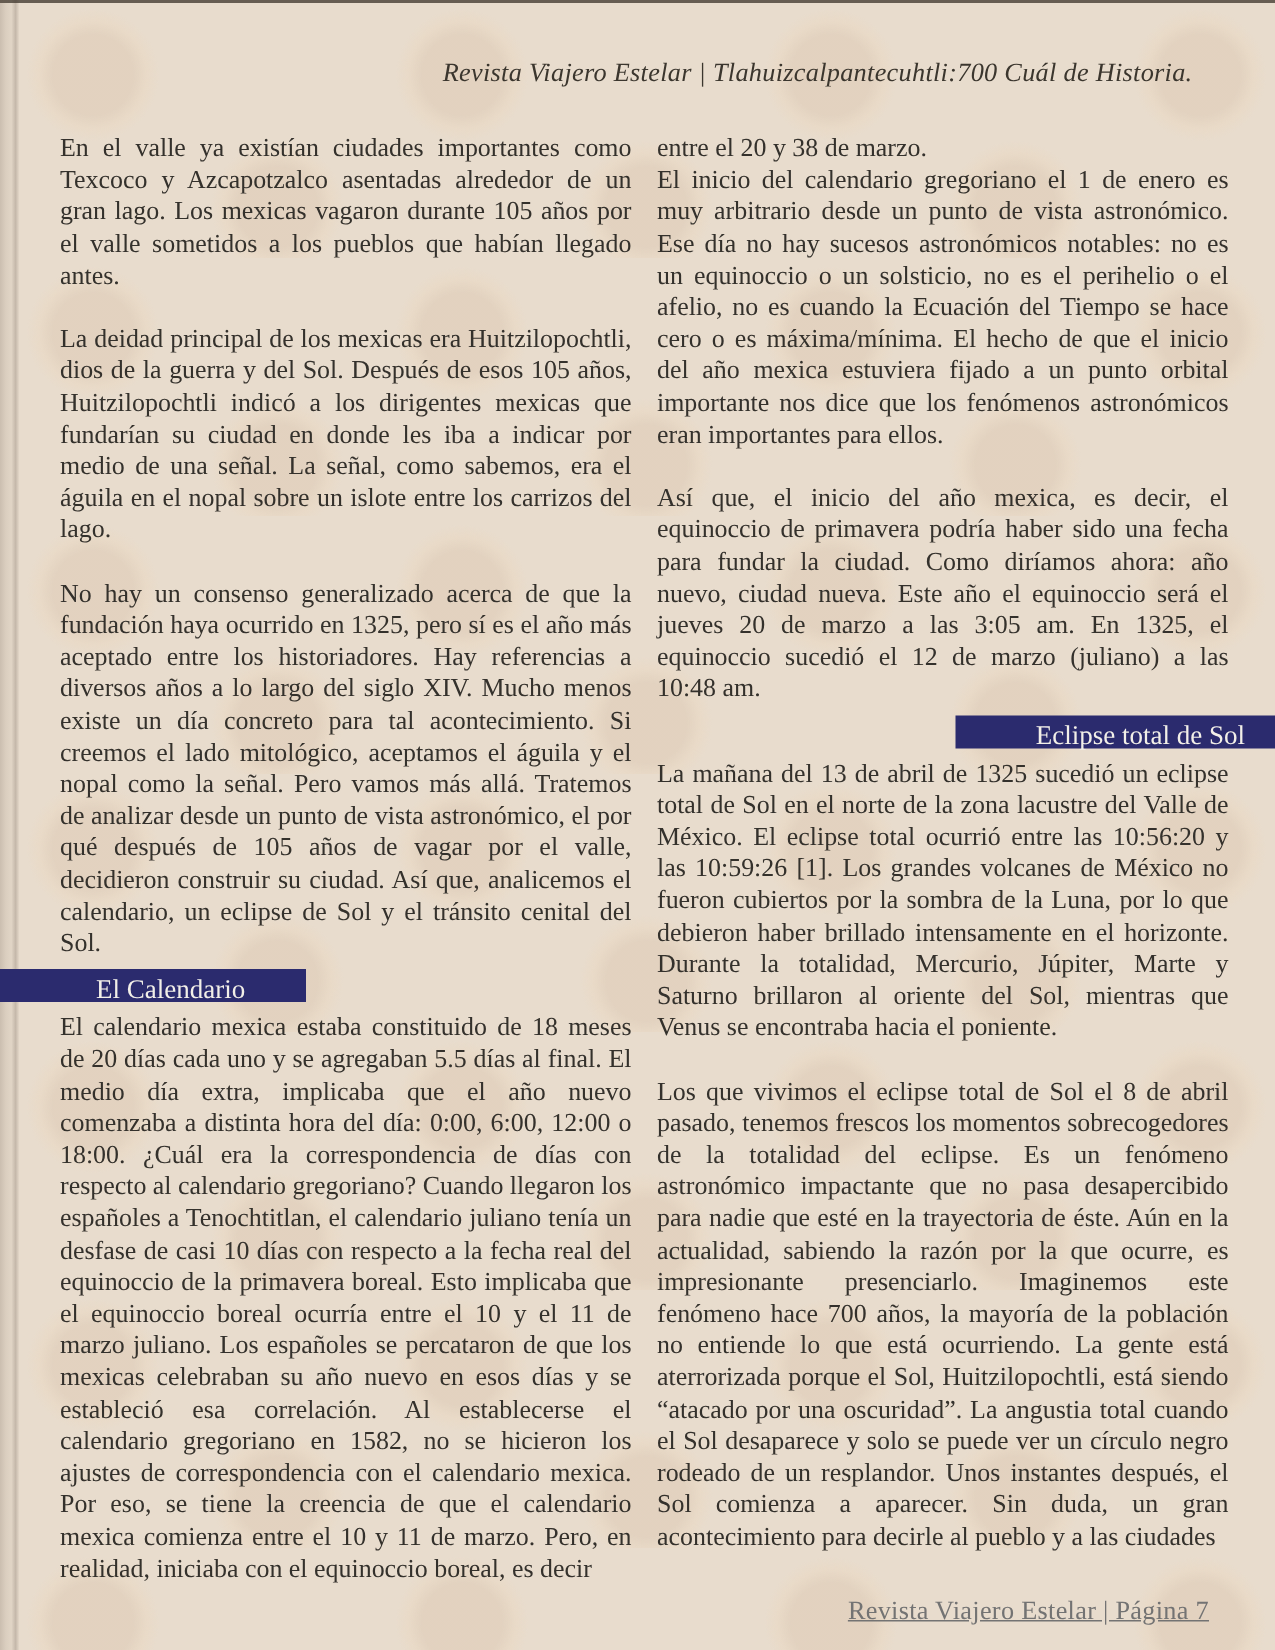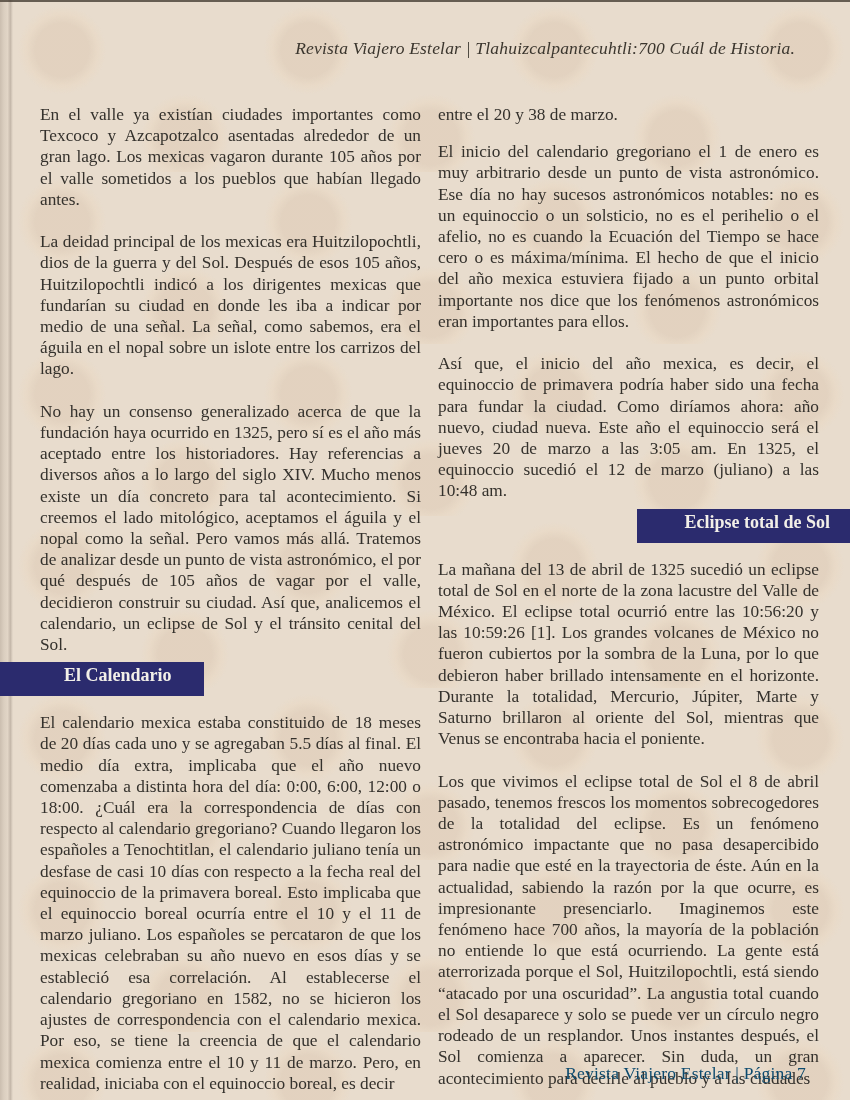--- a/index.html
+++ b/index.html
@@ -44,37 +44,37 @@
     position:absolute;top:88px;left:40px;
     display:flex;gap:17px;
   }
   .col{width:381px;}
   .para{
     margin:21.2px 0 0 0;
     font-size:17.3px;line-height:21.2px;
     color:#34312c;text-align:justify;
   }
   .para:first-child{margin-top:0;}
-  .para.no-gap{margin-top:16px;}
+  .para.no-gap{margin-top:0;}
   .section-bar{
-    height:34px;line-height:27px;box-sizing:border-box;
+    height:22px;line-height:27px;box-sizing:border-box;
     background:#2b2b6e;color:#f2efe8;
-    font-weight:bold;font-size:18px;
+    font-weight:normal;font-size:18px;
     margin-top:7px;margin-bottom:6px;
   }
   .section-bar.bar-left{
     width:204px;margin-left:-40px;padding-left:64px;
   }
   .section-bar.bar-right{
     width:213px;margin-left:auto;margin-right:-31px;
     text-align:right;padding-right:20px;
   }
   .page-footer{
     position:absolute;right:44px;bottom:16px;
-    font-size:17.5px;color:#0c4a6e;letter-spacing:0.2px;
+    font-size:17.5px;color:#737373;letter-spacing:0.2px;text-decoration:underline;
   }
 </style>
 </head>
 <body>
 
 <div class="page">
   <div class="watermark"></div>
   <div class="edge-top"></div>
   <div class="edge-left"></div>
 

